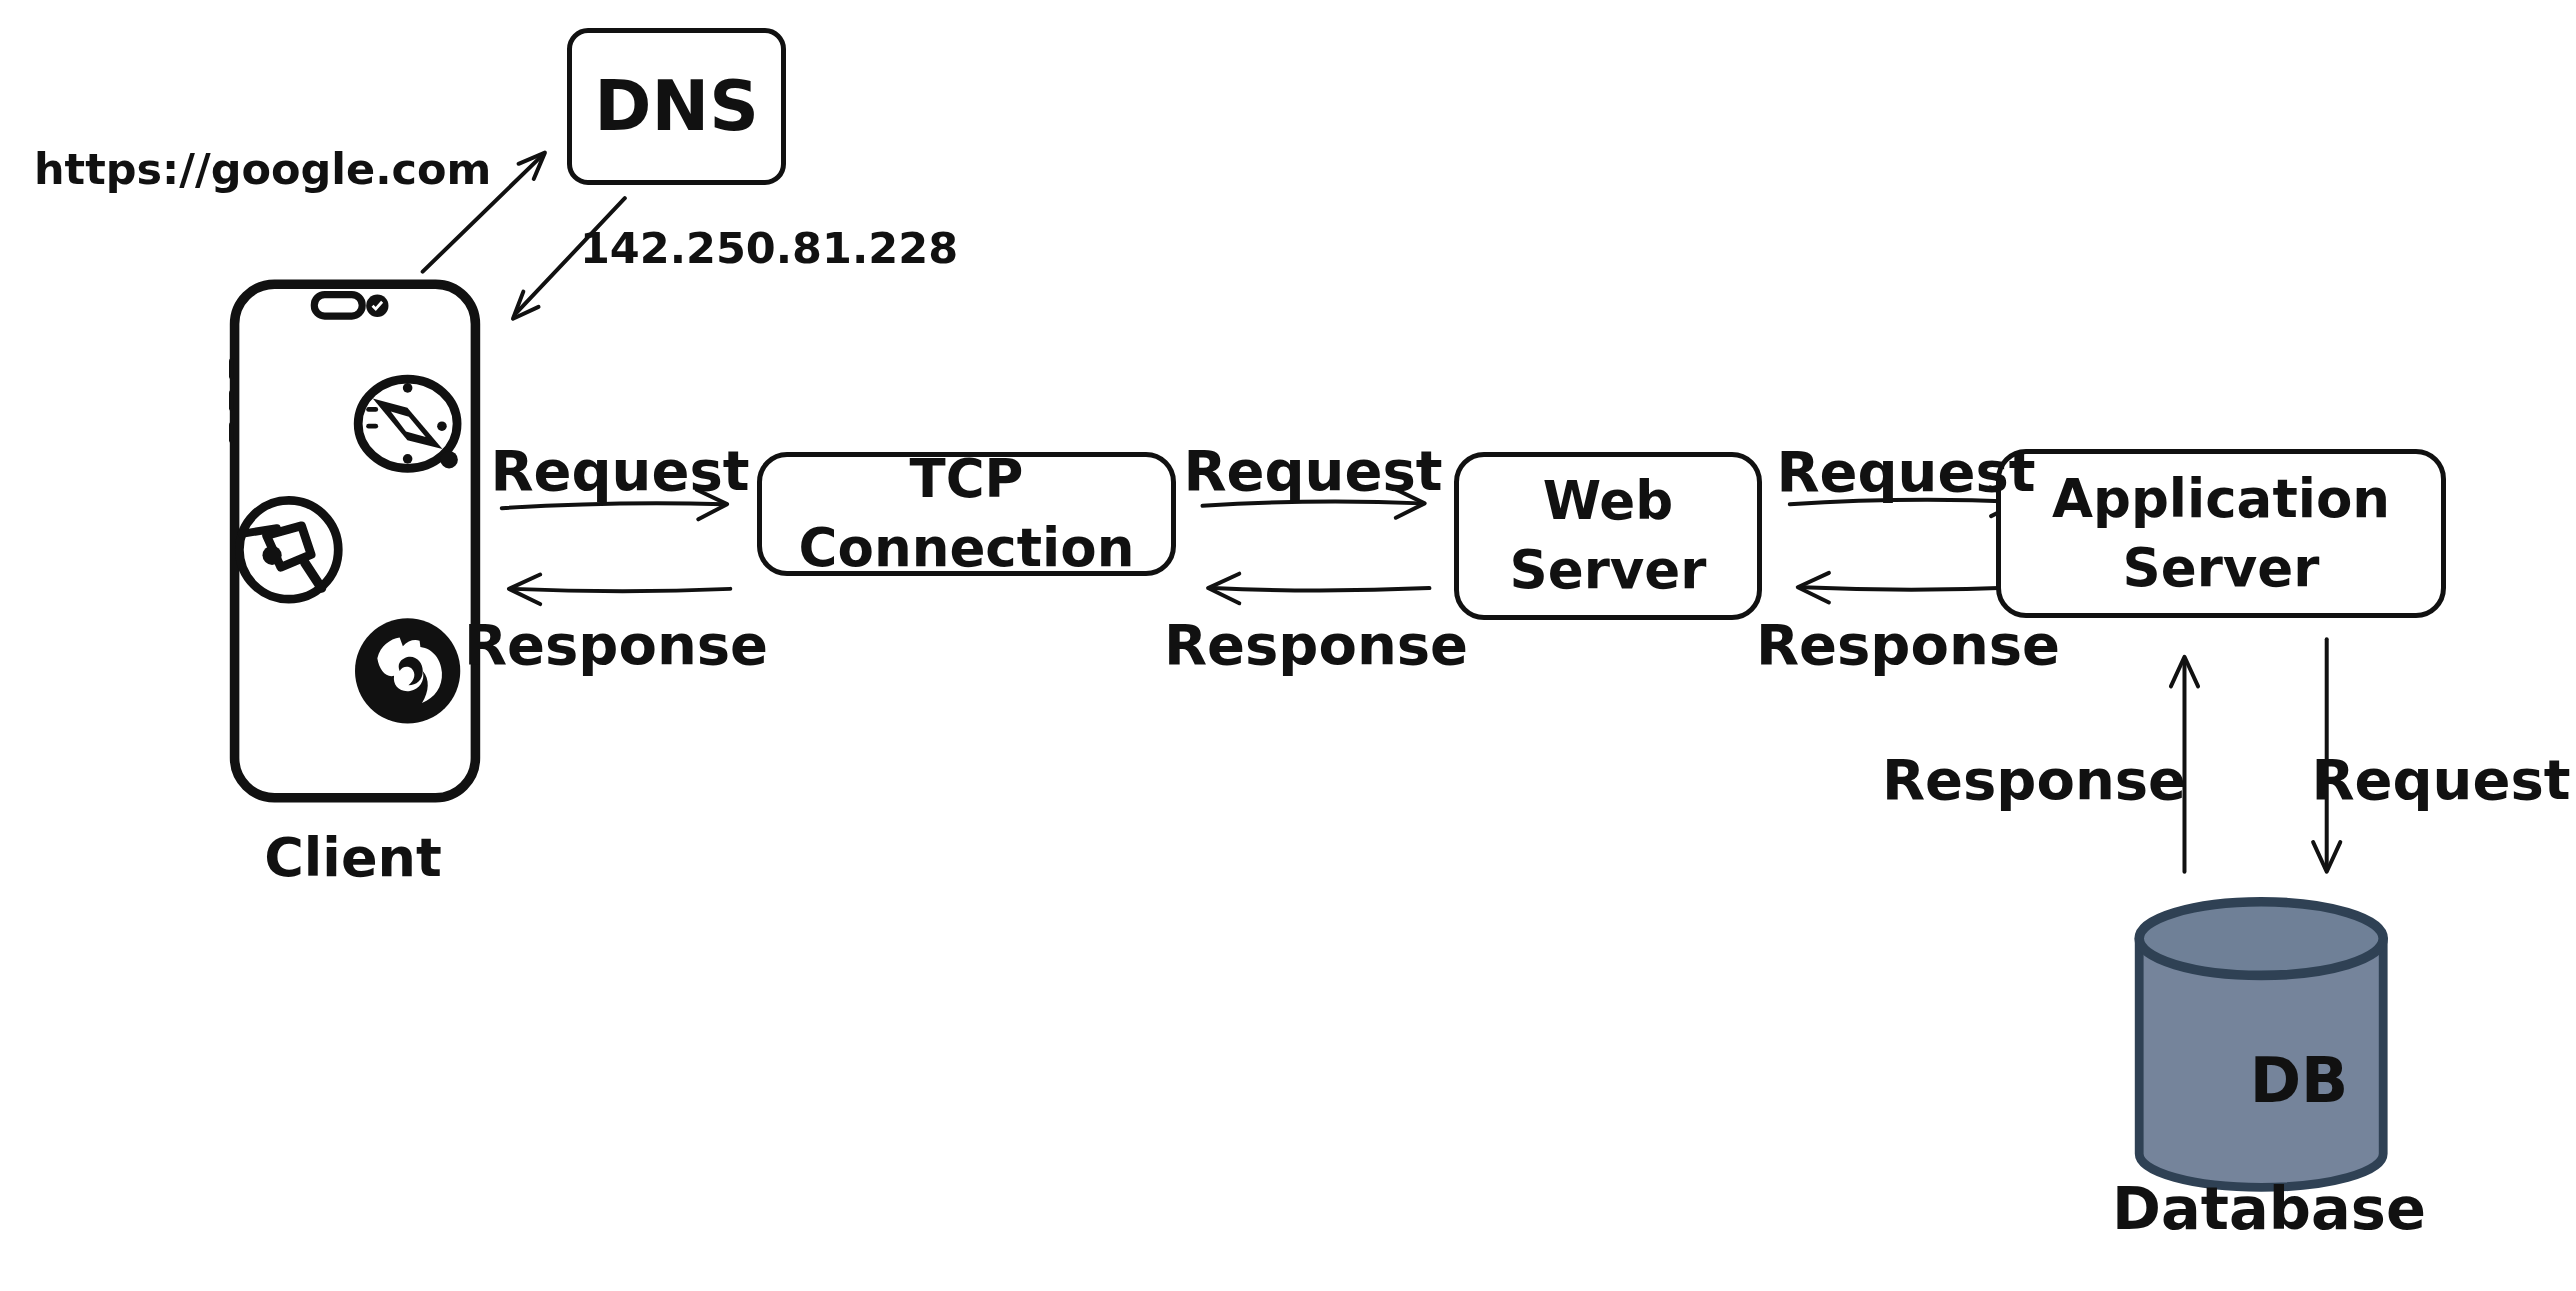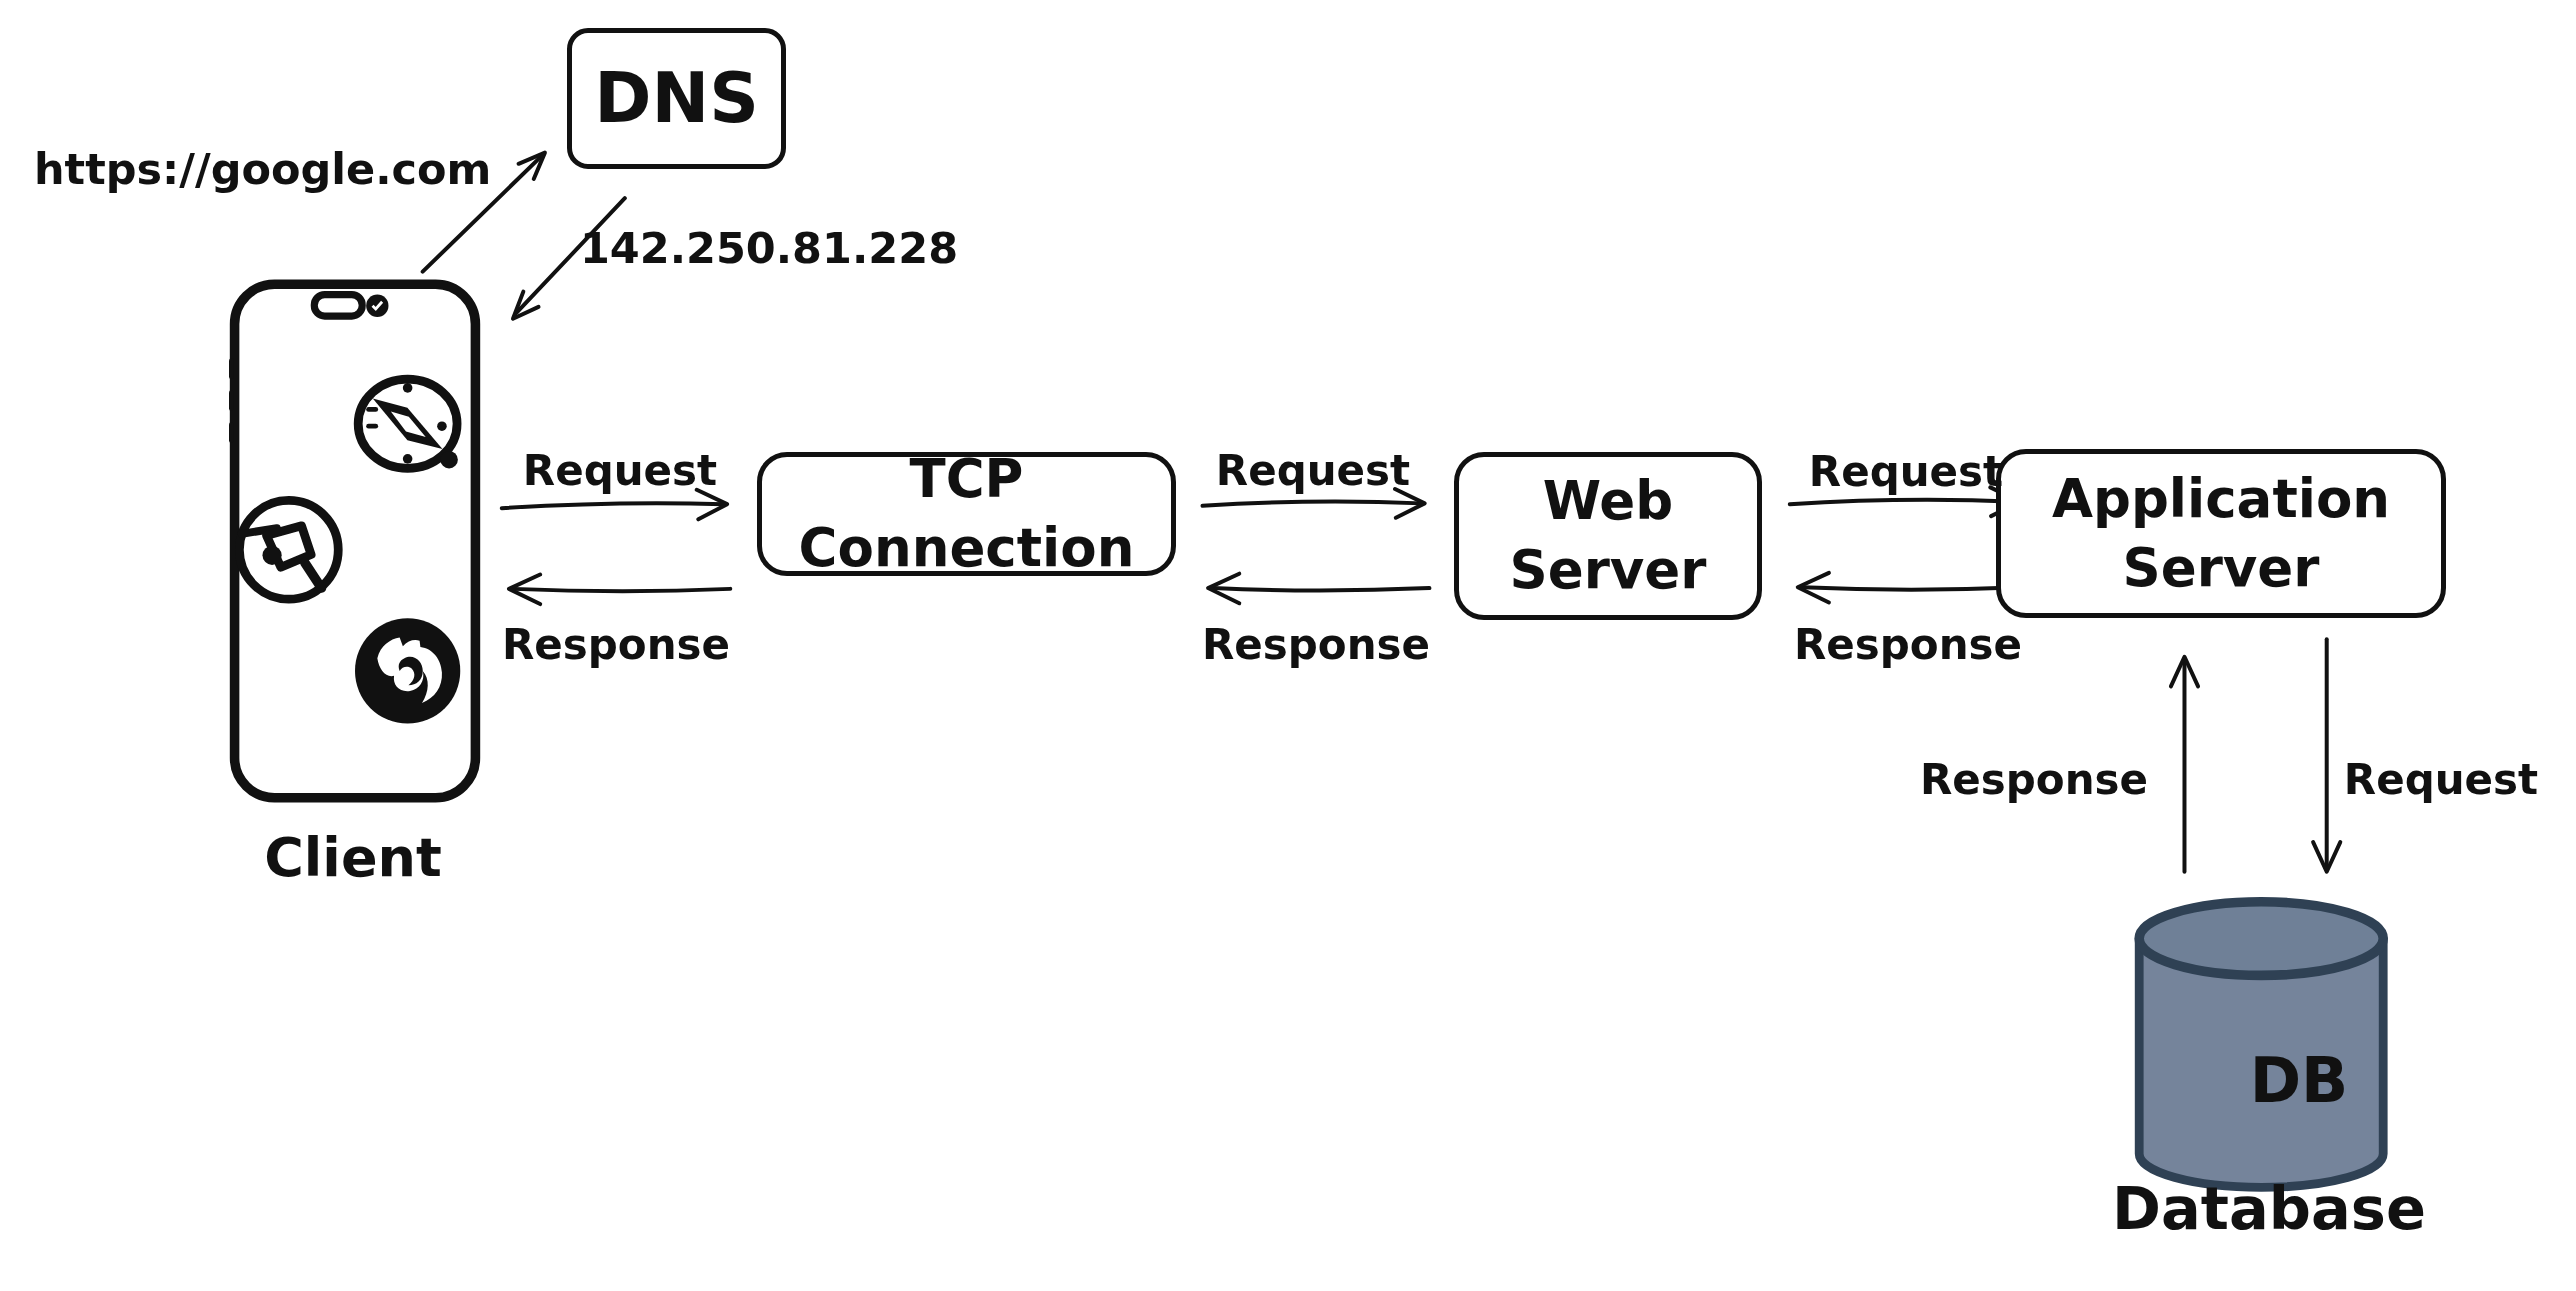--- a/index.html
+++ b/index.html
@@ -24,21 +24,21 @@
     border-radius:30px;
     background:#fff;
     display:flex;flex-direction:column;
     align-items:center;justify-content:center;
     text-align:center;
     font-weight:bold;font-size:53px;line-height:1.3;
     white-space:nowrap;
   }
   .dns-box{border-radius:21px;font-size:69px;}
   .elabel{
-    font-weight:bold;font-size:42px;white-space:nowrap;
+    font-weight:bold;font-size:56px;white-space:nowrap;
   }
   .annot{
     font-weight:bold;font-size:43px;white-space:nowrap;
   }
   .caption{
     font-weight:bold;font-size:54px;white-space:nowrap;
   }
   .db-label{font-weight:bold;font-size:62px;white-space:nowrap;}
   .caption-lg{font-weight:bold;font-size:59px;white-space:nowrap;}
   svg .stroke{stroke:currentColor;fill:none;stroke-linecap:round;stroke-linejoin:round;}
@@ -98,21 +98,21 @@
 
       <g>
         <path d="M2912 800 L2912 1086"></path>
         <polyline points="2895,1054 2912,1091 2929,1054"></polyline>
       </g>
     </g>
   </svg>
 
   <div class="abs annot" style="left:34px;top:144px;">https://google.com</div>
 
-  <div class="abs node-box dns-box" style="left:567px;top:28px;width:219px;height:141px;text-align:center;">
+  <div class="abs node-box dns-box" style="left:567px;top:28px;width:219px;height:157px;text-align:center;">
     <span>DNS</span>
   </div>
 
   <div class="abs annot ctr" style="left:769px;top:248px;">142.250.81.228</div>
 
   <svg class="abs" style="left:229px;top:278px;" width="252" height="526" viewBox="0 0 316 658">
     <rect x="7" y="7" width="302" height="644" rx="50" fill="#fff" stroke="currentColor" stroke-width="12"></rect>
 
     <g fill="currentColor">
       <rect x="0" y="100" width="6" height="26" rx="3"></rect>

